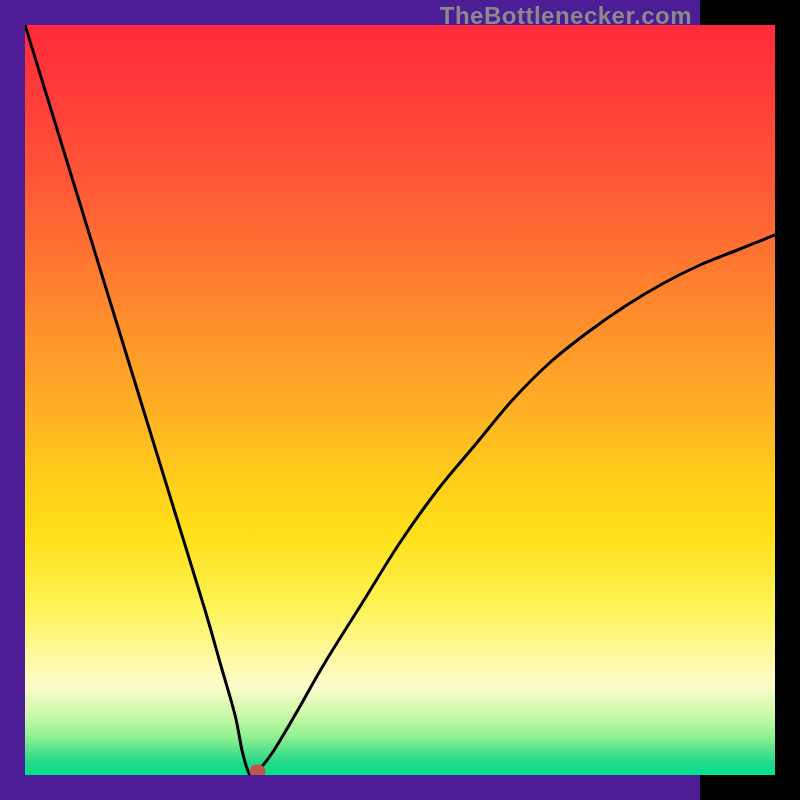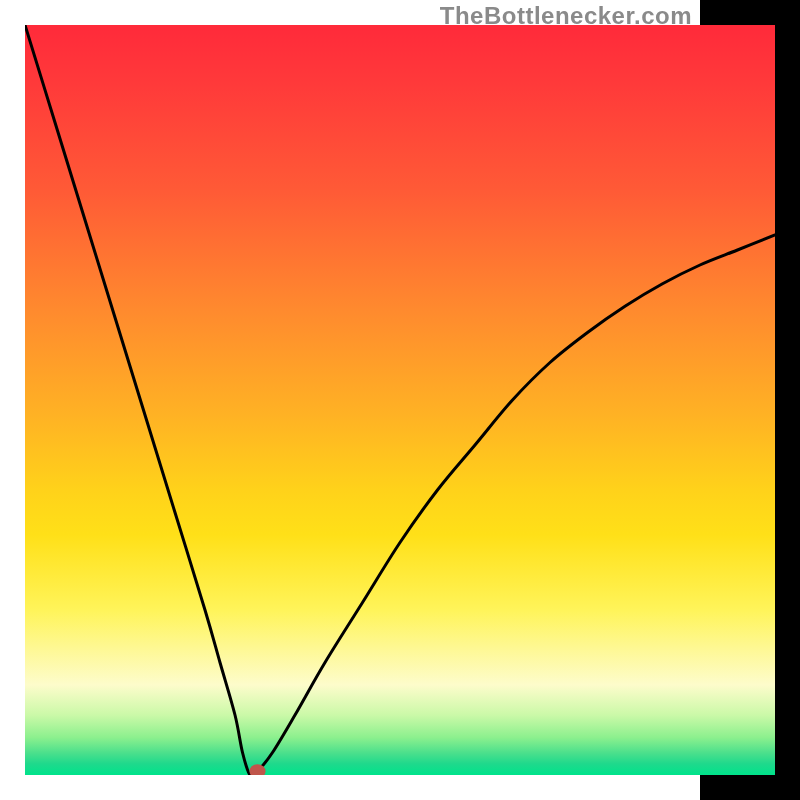--- a/index.html
+++ b/index.html
@@ -9,21 +9,21 @@
     height: 800px;
     background: #000;
     overflow: hidden;
   }
   .frame {
     position: absolute;
     top: 0;
     left: 0;
     width: 700px;
     height: 800px;
-    background: #ffffff;
+    background: #4c1d95;
   }
   .plot {
     position: absolute;
     top: 25px;
     left: 25px;
     width: 750px;
     height: 750px;
     overflow: hidden;
   }
   .gradient {

